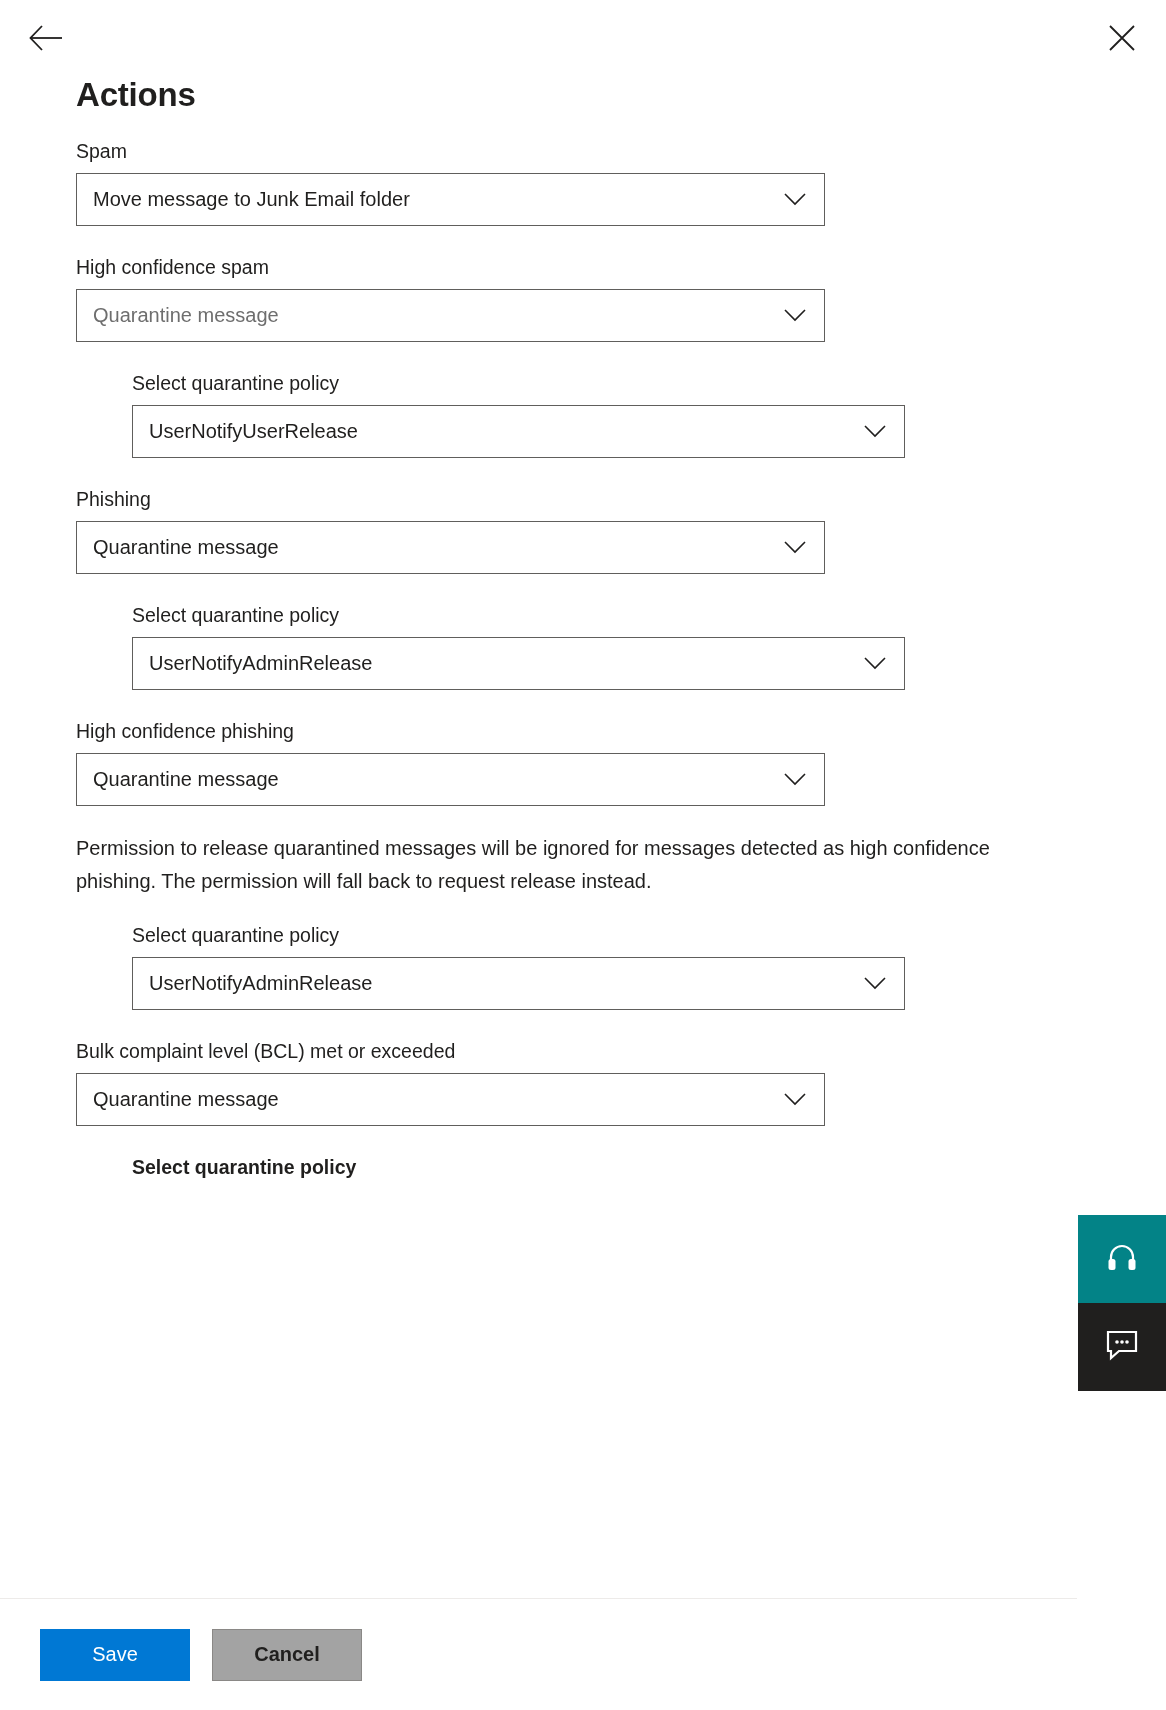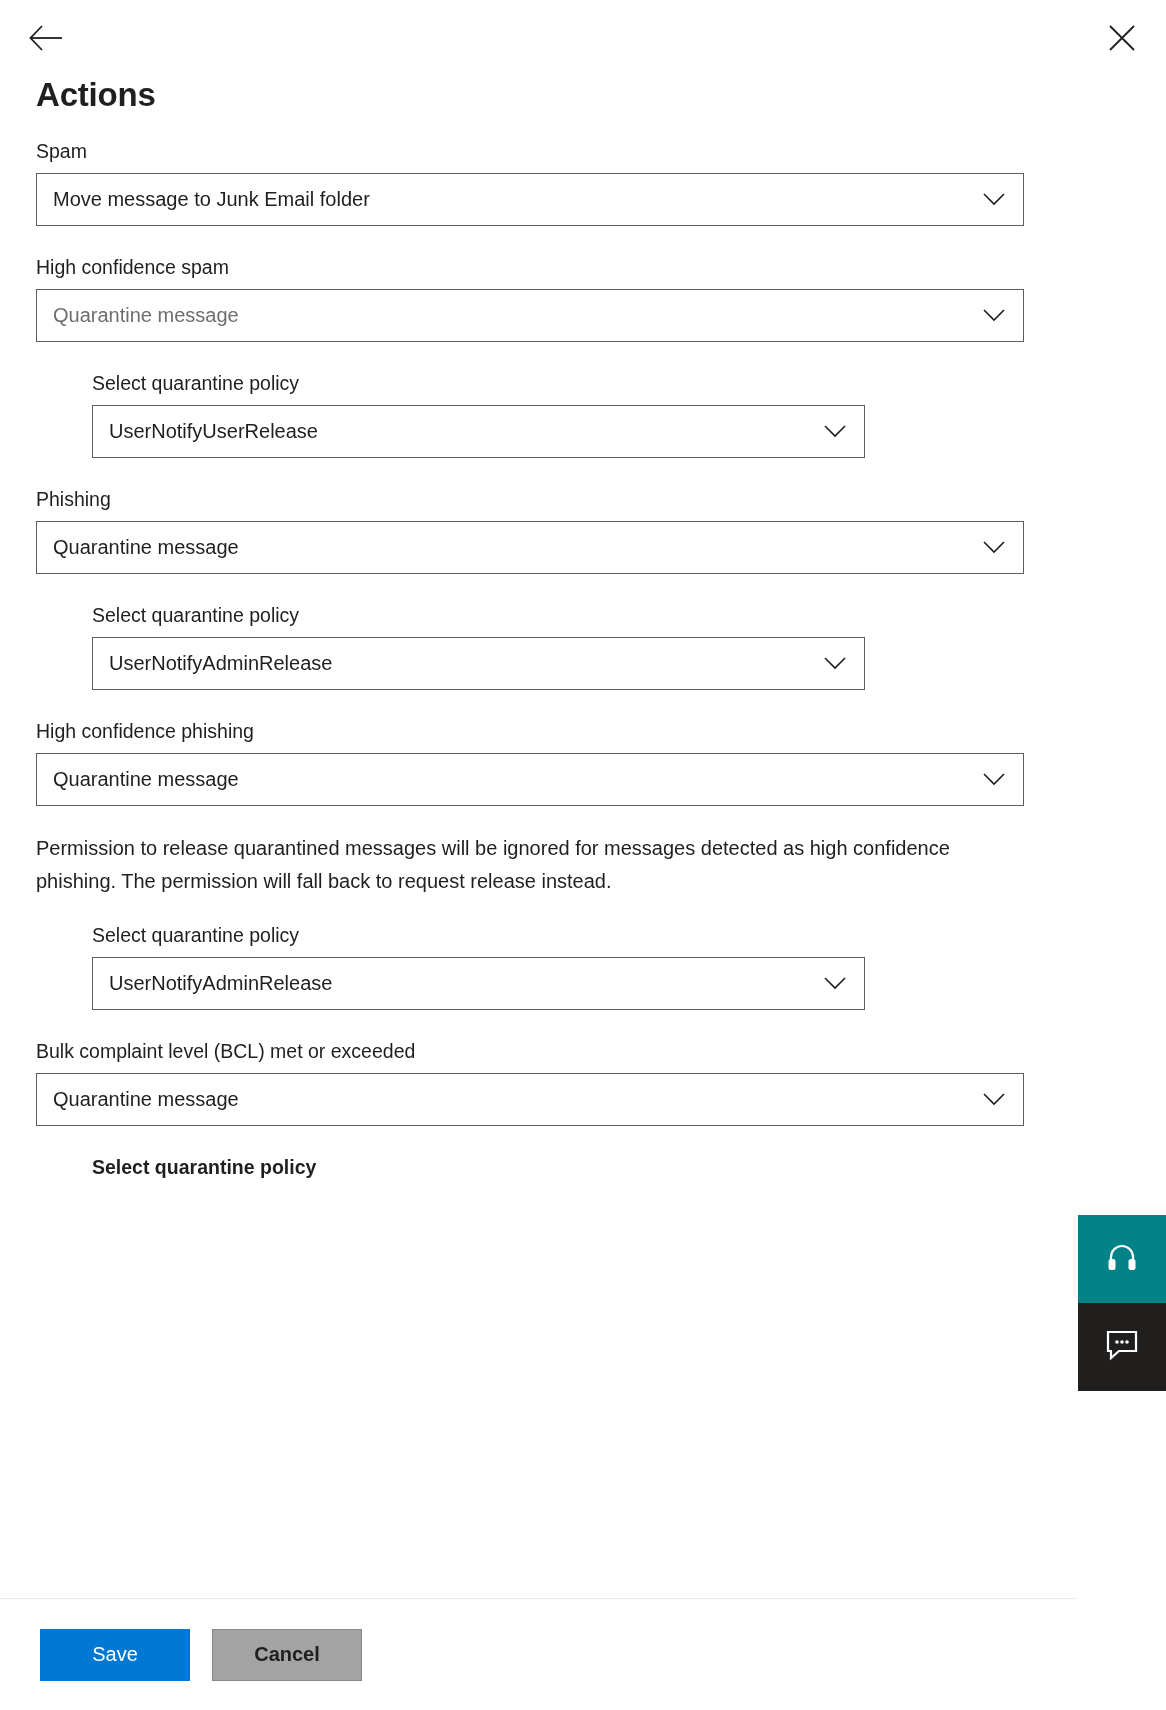--- a/index.html
+++ b/index.html
@@ -50,21 +50,21 @@
   .content {
     position: absolute;
     left: 0;
     top: 76px;
     width: 1166px;
     height: 1522px;
     overflow: hidden;
     padding: 0 0 0 0;
   }
   .inner {
-    padding-left: 36px;
+    padding-left: 76px;
     padding-right: 56px;
   }
   h1.title {
     font-size: 33px;
     font-weight: bold;
     margin: 0 0 26px 0;
     letter-spacing: -0.2px;
     color: #201f1e;
   }
   .field-label {
@@ -82,21 +82,21 @@
     position: relative;
     height: 53px;
     border: 1px solid #605e5c;
     background: #ffffff;
     display: flex;
     align-items: center;
     padding: 0 16px;
     font-size: 20px;
     color: #201f1e;
     cursor: pointer;
-    width: 988px;
+    width: 749px;
   }
   .combo.nested-w { width: 773px; }
   .combo .val {
     flex: 1;
     white-space: nowrap;
     overflow: hidden;
     text-overflow: ellipsis;
   }
   .combo.placeholder .val { color: #6e6e6e; }
   .chev {

